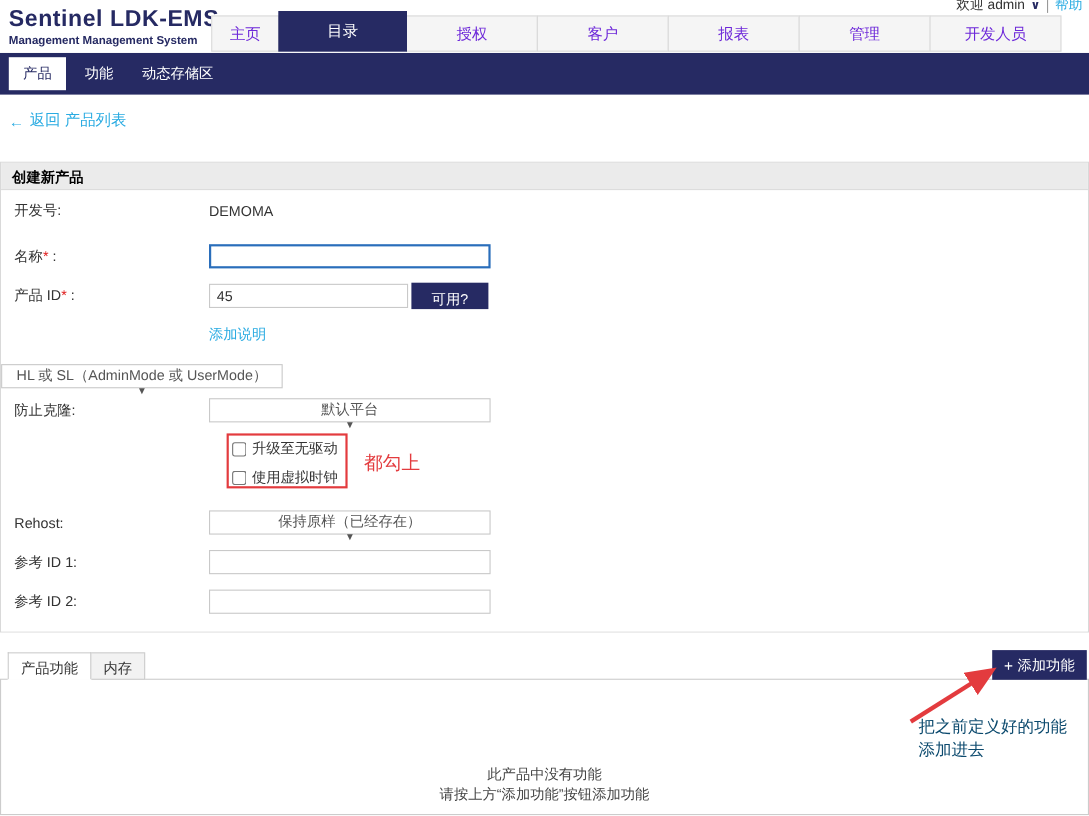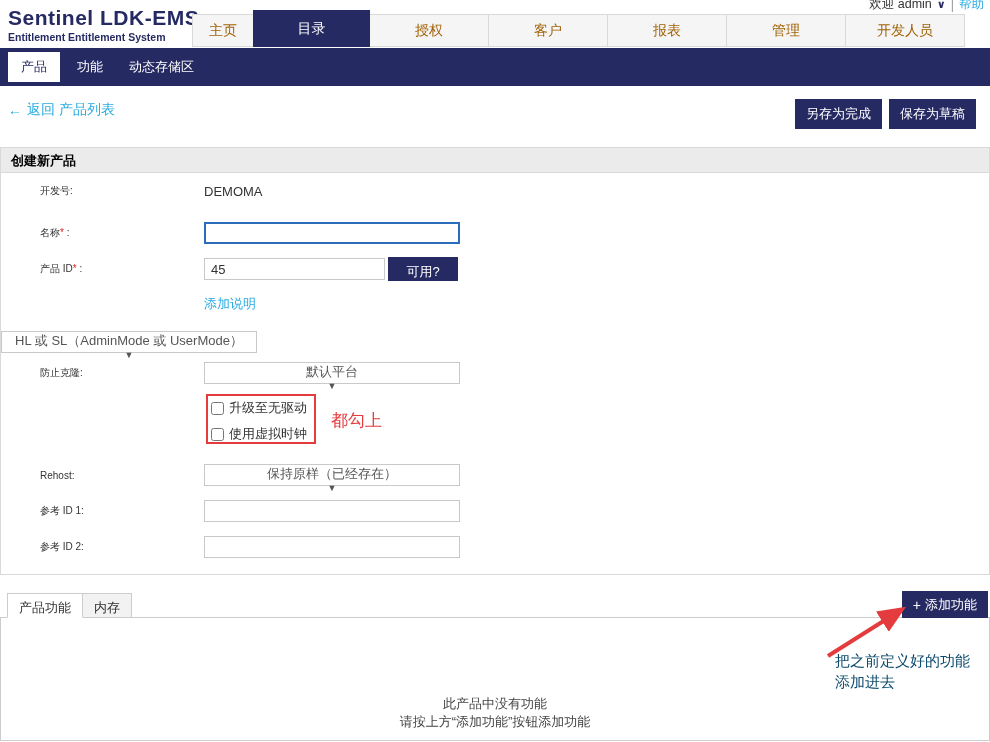--- a/index.html
+++ b/index.html
@@ -11,21 +11,21 @@
   .logo { position: absolute; left: 8px; top: 6px; }
   .logo-title { font-size: 21px; font-weight: bold; color: #262A63; letter-spacing: 0.5px; }
   .logo-sub { font-size: 10.5px; font-weight: bold; color: #262A63; margin-top: 1px; }
   .welcome { position: absolute; right: 6px; top: -4px; font-size: 12.5px; color: #333;
     display: flex; align-items: center; gap: 5px; white-space: nowrap; }
   .welcome .chev { color: #262A63; font-size: 11px; font-weight: bold; }
   .welcome .sep { color: #999; }
   .welcome .help { color: #29ABE2; text-decoration: none; cursor: pointer; }
   .main-tabs { position: absolute; left: 193px; bottom: 1px; display: flex; align-items: flex-end; }
   .mtab { width: 120px; height: 33px; background: #f5f5f5; border: 1px solid #d9d9d9;
-    margin-left: -1px; color: #a16207; font-size: 14px; display: flex;
+    margin-left: -1px; color: #6d28d9; font-size: 14px; display: flex;
     align-items: center; justify-content: center; cursor: pointer; }
   .mtab.first { width: 62px; }
   .mtab.active { width: 117px; height: 37px; background: #262A63; color: #fff; border: none; z-index: 2; }
 
   
   .subnav { height: 38px; background: #262A63; display: flex; align-items: center; padding-left: 8px; }
   .stab { color: #ffffff; font-size: 13px; padding: 6px 13px; cursor: pointer; }
   .stab.active { background: #fff; color: #262A63; margin-right: 4px; }
 
   
@@ -35,21 +35,21 @@
   .tb-buttons { position: absolute; right: 14px; top: 13px; display: flex; gap: 7px; }
   .navy-btn { background: #262A63; color: #fff; border: none; font-size: 13px;
     padding: 6px 11px; cursor: pointer; font-family: inherit; }
 
   
   .panel { border: 1px solid #d9d9d9; }
   .panel-header { background: #EBEBEB; height: 25px; line-height: 25px; padding-left: 10px;
     font-size: 13px; color: #000000; border-bottom: 1px solid #d9d9d9; font-weight: bold; }
   .panel-body { position: relative; height: 401px; background: #fff; }
   .frow { position: absolute; left: 0; right: 0; display: flex; align-items: center; height: 24px; }
-  .flabel { width: 189px; padding-left: 25px; font-size: 10px; color: #333; flex-shrink: 0; margin-left: 14px; }
+  .flabel { width: 189px; padding-left: 12px; font-size: 13px; color: #333; flex-shrink: 0; }
   .req { color: #e02020; }
   .fstatic { font-size: 13px; color: #333; }
   .tinput { width: 256px; height: 22px; border: 1px solid #c9c9c9; font-size: 13px;
     padding: 0 6px; color: #333; font-family: inherit; }
   .tinput.focused { border: 2px solid #2A6EBB; width: 256px; }
   .tinput.short { width: 181px; }
   .check-btn { margin-left: 3px; width: 70px; height: 24px; }
   .link { color: #29ABE2; font-size: 13px; text-decoration: none; cursor: pointer; }
   .fselect { width: 256px; height: 22px; border: 1px solid #c9c9c9; background: #fff;
     display: flex; align-items: center; justify-content: space-between; padding: 0 7px;
@@ -81,21 +81,21 @@
     z-index: 3; pointer-events: none; }
   .anno-note { position: absolute; left: 835px; top: 57px; color: #0c4a6e;
     font-size: 15px; line-height: 21px; z-index: 3; }
 </style>
 </head>
 <body>
 
 <div class="topbar">
   <div class="logo">
     <div class="logo-title">Sentinel LDK-EMS</div>
-    <div class="logo-sub">Entitlement Entitlement System</div>
+    <div class="logo-sub">Management Management System</div>
   </div>
   <div class="welcome">
     <span>欢迎 admin</span>
     <span class="chev">∨</span>
     <span class="sep">|</span>
     <a class="help">帮助</a>
   </div>
   <div class="main-tabs">
     <div class="mtab first">主页</div>
     <div class="mtab active">目录</div>
@@ -111,24 +111,20 @@
   <div class="stab active">产品</div>
   <div class="stab">功能</div>
   <div class="stab">动态存储区</div>
 </div>
 
 <div class="toolbar-row">
   <a class="back">
     <span>←</span>
     <span>返回 产品列表</span>
   </a>
-  <div class="tb-buttons">
-    <button class="navy-btn">另存为完成</button>
-    <button class="navy-btn">保存为草稿</button>
-  </div>
 </div>
 
 <div class="panel">
   <div class="panel-header">创建新产品</div>
   <div class="panel-body">
 
     <div class="frow" style="top:6px">
       <div class="flabel">开发号:</div>
       <div class="fstatic">DEMOMA</div>
     </div>

